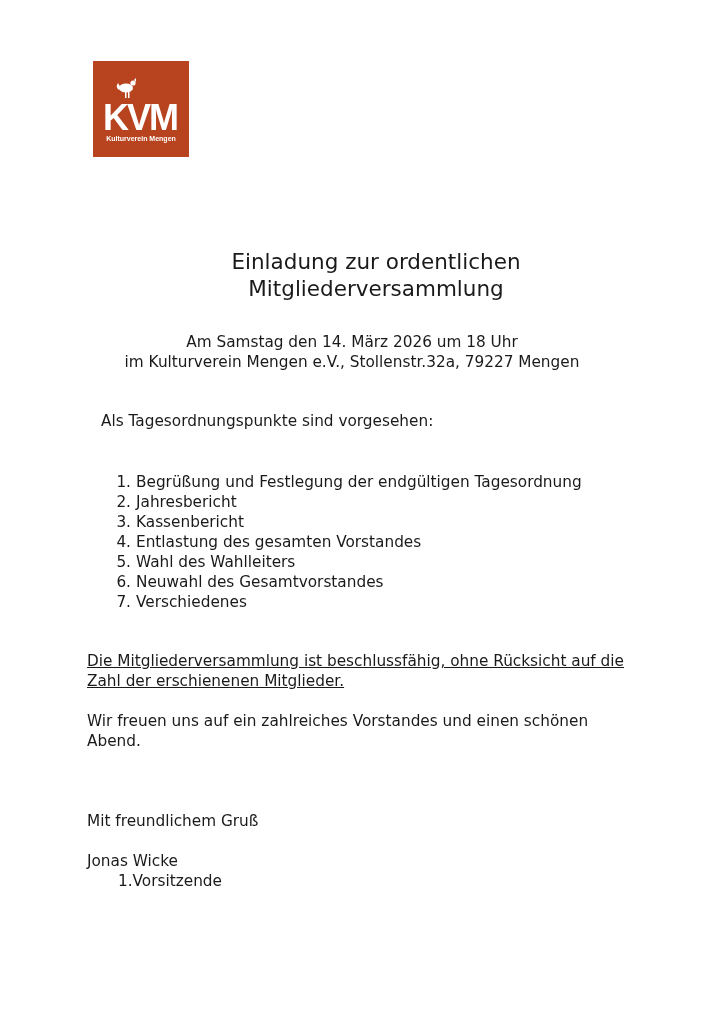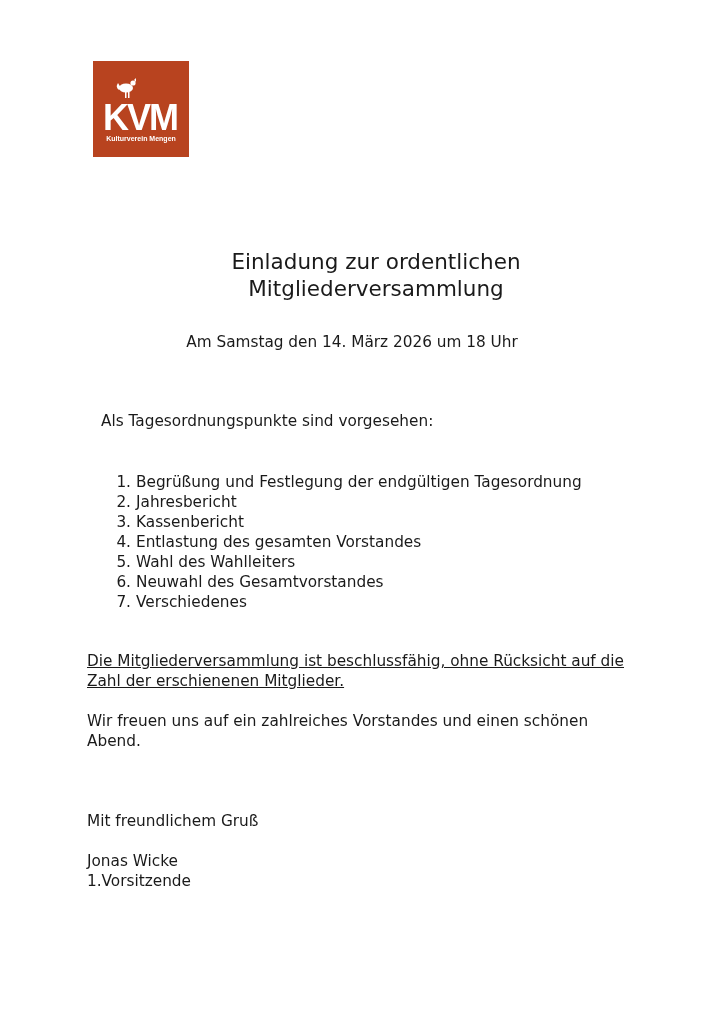--- a/index.html
+++ b/index.html
@@ -88,21 +88,21 @@
       left: 87px;
       width: 560px;
       font-size: 15.3px;
       line-height: 20px;
     }
     .para span { display: block; }
     .p1 { top: 651px; text-decoration: underline; }
     .p2 { top: 711px; }
     .closing { top: 811px; }
     .sig-name { top: 851px; }
-    .sig-role { top: 871px; }
+    .sig-role { top: 871px; margin-left: 31px; }
   </style>
 </head>
 <body>
 
 <div class="page">
 
   <div class="logo">
     <svg width="96" height="96" viewBox="0 0 96 96">
 
       <g fill="#ffffff">
@@ -123,20 +123,21 @@
     </svg>
   </div>
 
   <h1 class="title">
     <span>Einladung zur ordentlichen</span>
     <span>Mitgliederversammlung</span>
   </h1>
 
   <div class="event">
     <span>Am Samstag den 14. März 2026 um 18 Uhr</span>
+    <span>im Kulturverein Mengen e.V., Stollenstr.32a, 79227 Mengen</span>
   </div>
 
   <div class="intro">Als Tagesordnungspunkte sind vorgesehen:</div>
 
   <ol class="agenda">
     <li>
         <span class="num">1.</span>
         <span class="txt">Begrüßung und Festlegung der endgültigen Tagesordnung</span>
       </li>
     <li>

